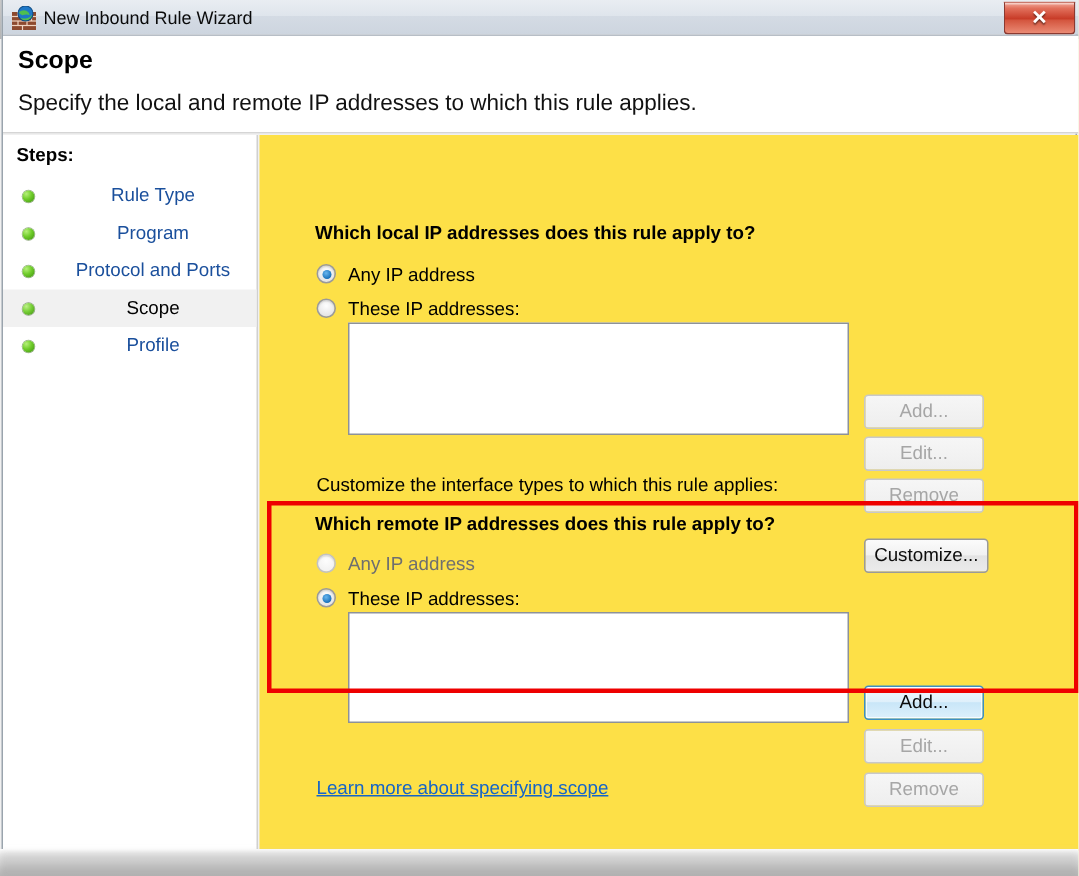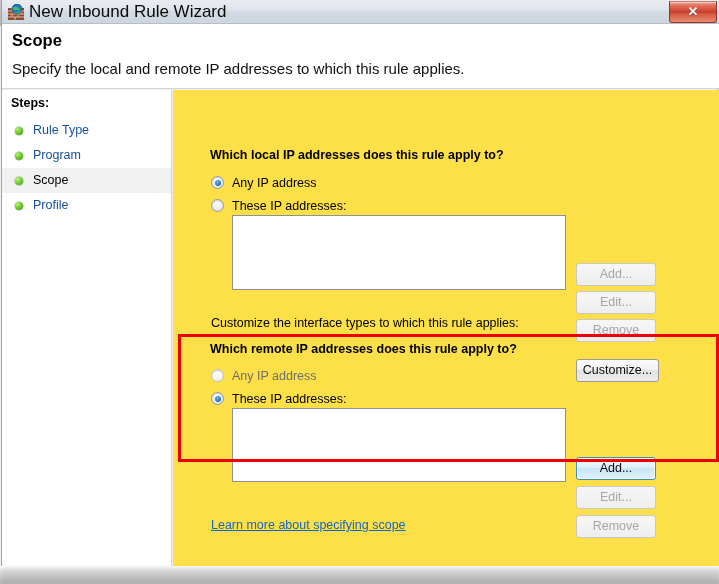--- a/index.html
+++ b/index.html
@@ -83,21 +83,21 @@
     box-sizing: border-box;
   }
   .title-icon {
     position: absolute;
     left: 6px; top: 4px;
     width: 16px; height: 16px;
   }
   .title-text {
     position: absolute;
     left: 27px; top: 4px;
-    font-size: 17px;
+    font-size: 12px;
     color: #0a0a0a;
     white-space: nowrap;
     line-height: 16px;
   }
   .close-btn {
     position: absolute;
     right: 2px; top: 1px;
     width: 46px; height: 20px;
     border: 1px solid #8a3a31;
     border-top-color: #c9786c;
@@ -169,20 +169,21 @@
   }
   .step {
     position: relative;
     height: 25px;
     line-height: 25px;
     padding-left: 31px;
     font-size: 12.5px;
     color: #1a4f9c;
     cursor: pointer;
     white-space: nowrap;
+    text-align: center;
   }
   .step .bullet {
     position: absolute;
     left: 13px; top: 9px;
     width: 8px; height: 8px;
     border-radius: 50%;
     background: radial-gradient(circle at 32% 28%, #b6f07a 0%, #6fcc2a 45%, #3d8f10 100%);
     box-shadow: 0 0 0 .5px rgba(40,90,10,.5);
   }
   .step.current {
@@ -355,20 +356,24 @@
       <div class="steps-title">Steps:</div>
       <div class="step-list">
         <div class="step">
           <span class="bullet"></span>
           <span>Rule Type</span>
         </div>
         <div class="step">
           <span class="bullet"></span>
           <span>Program</span>
         </div>
+        <div class="step">
+          <span class="bullet"></span>
+          <span>Protocol and Ports</span>
+        </div>
         <div class="step current">
           <span class="bullet"></span>
           <span>Scope</span>
         </div>
         <div class="step">
           <span class="bullet"></span>
           <span>Profile</span>
         </div>
       </div>
     </div>

